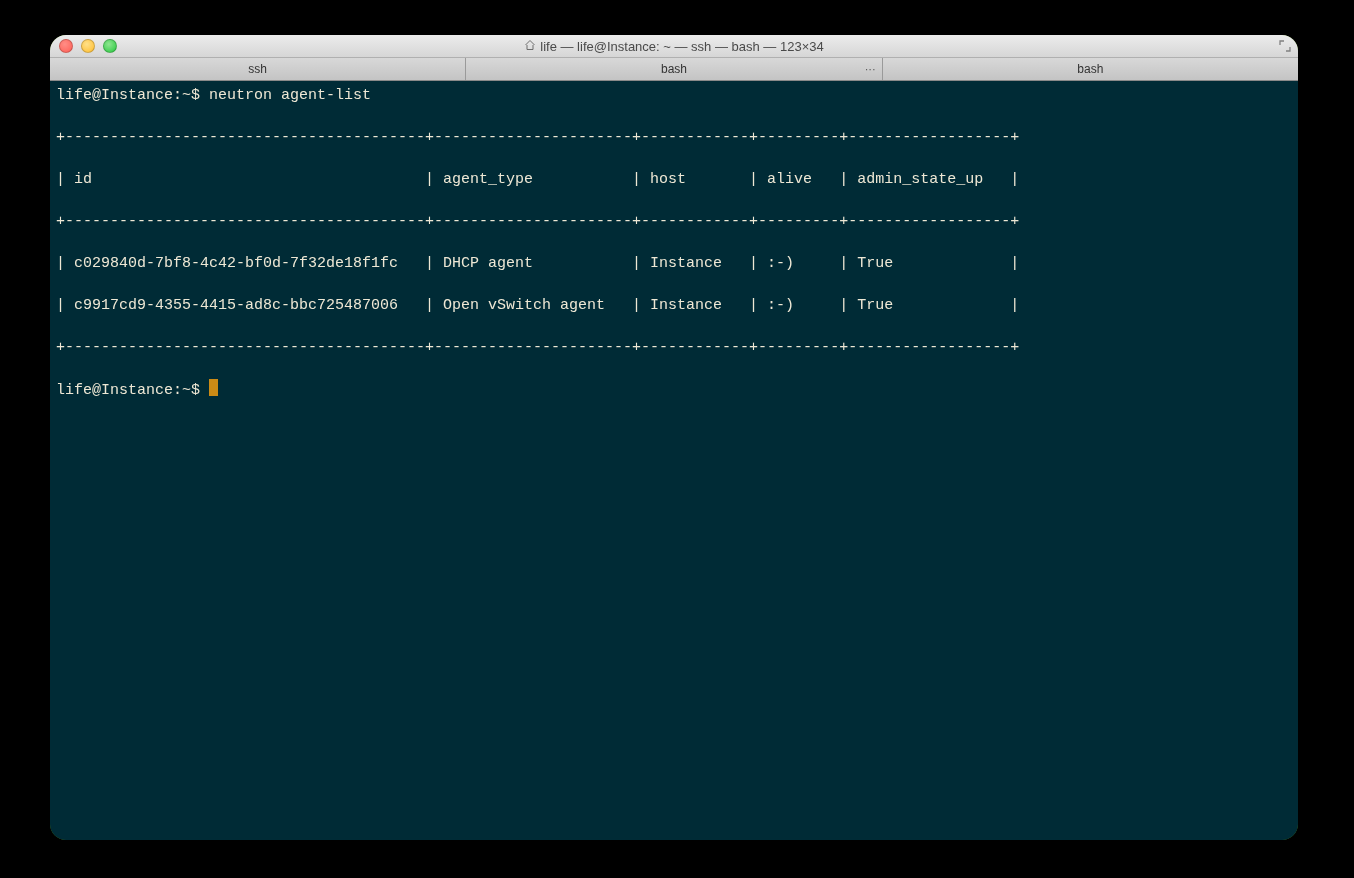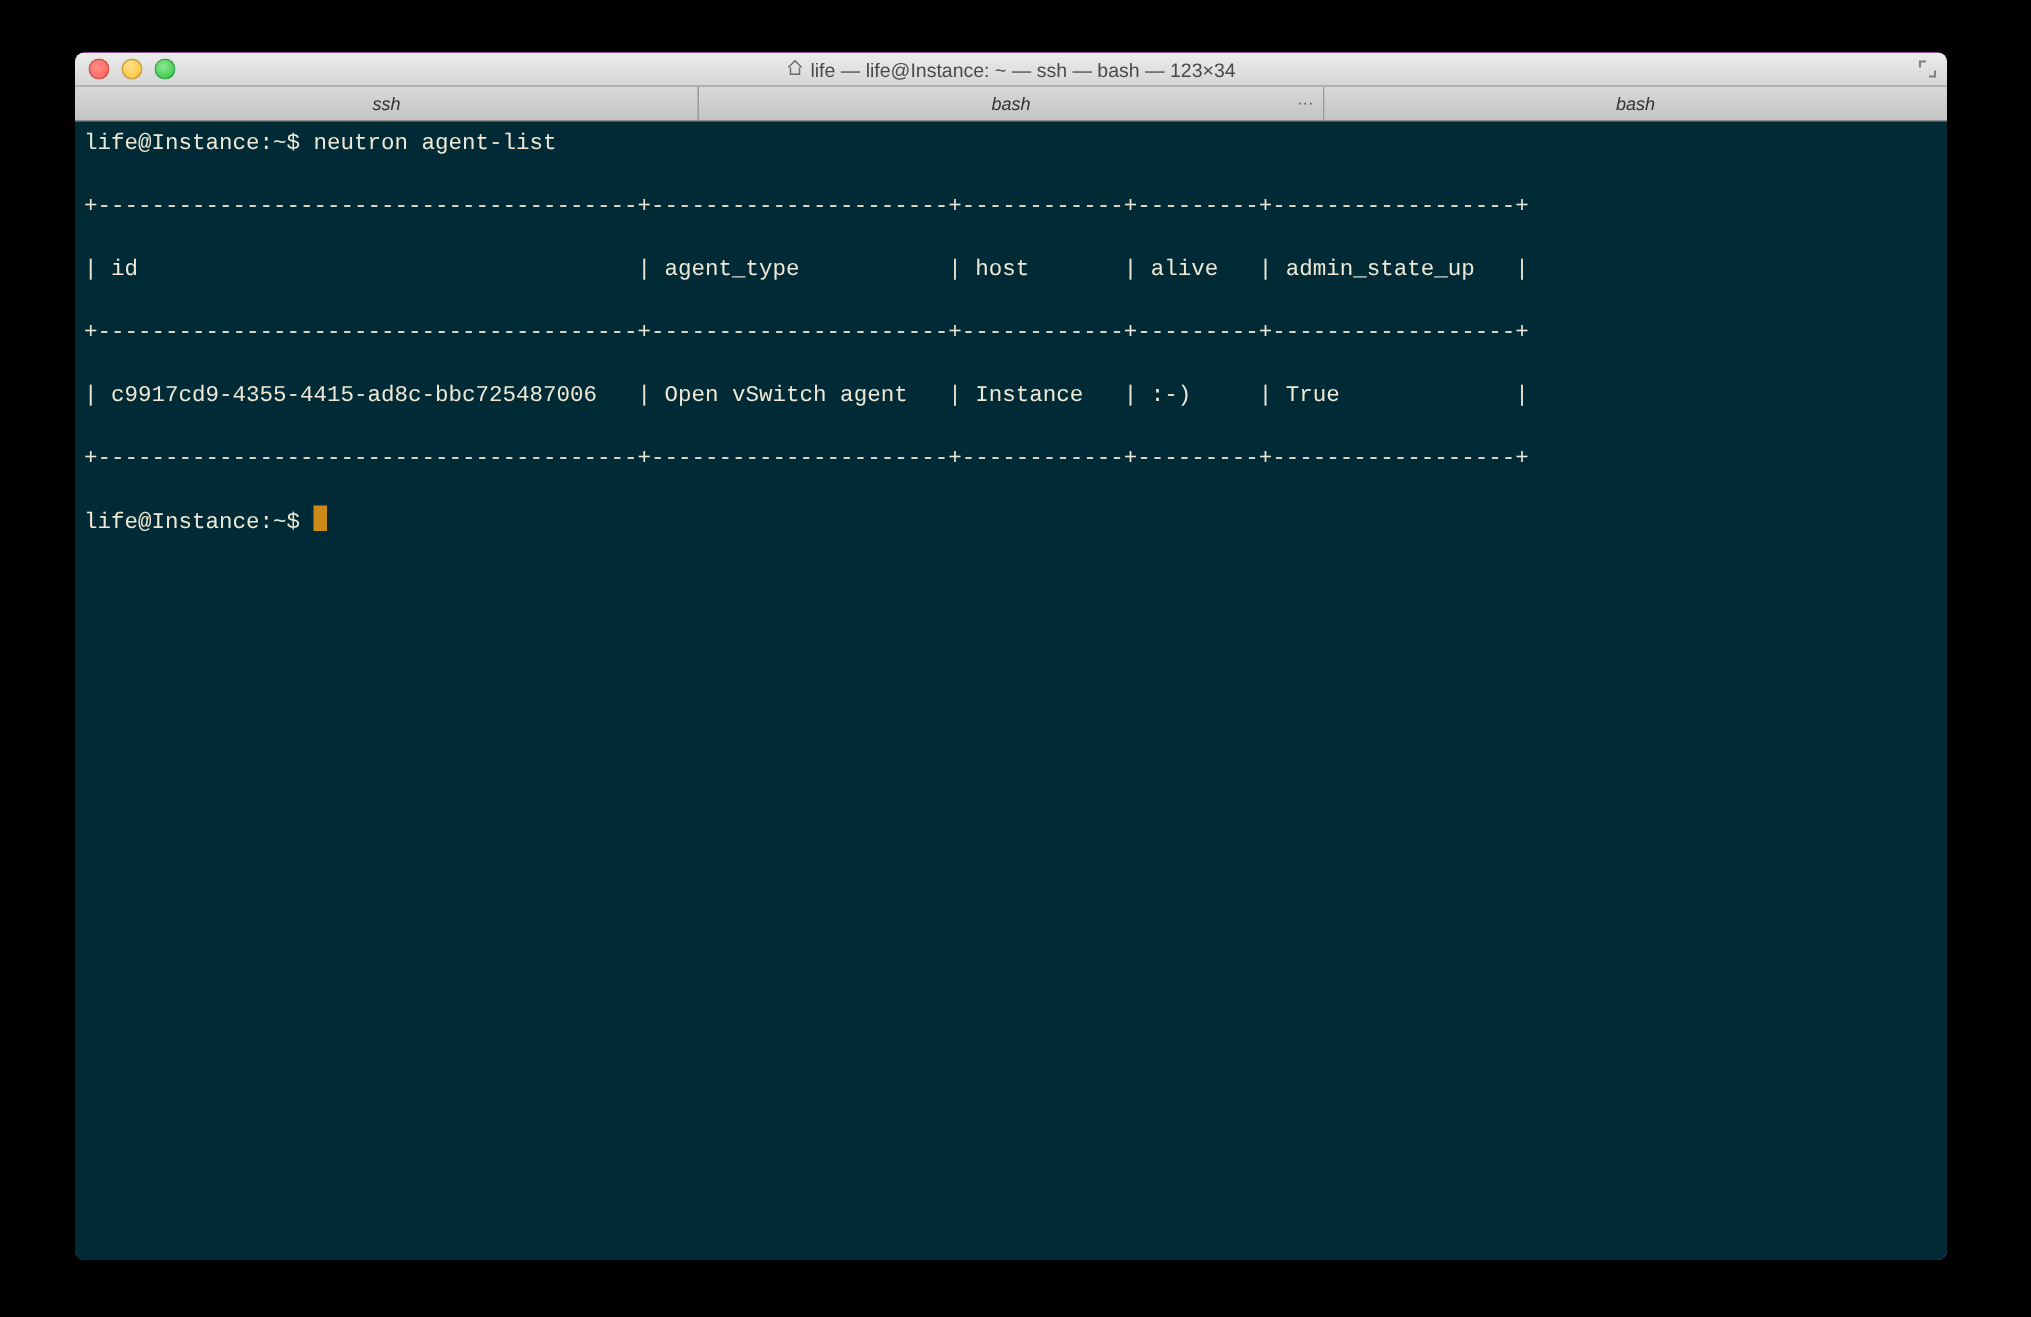--- a/index.html
+++ b/index.html
@@ -10,22 +10,22 @@
     height: 878px;
     font-family: -apple-system, "Helvetica Neue", Arial, sans-serif;
     overflow: hidden;
   }
   .window {
     position: absolute;
     left: 50px;
     top: 35px;
     width: 1248px;
     height: 805px;
-    background: #d946ef;
-    border-radius: 6px;
+    background: #4d7c0f;
+    border-radius: 16px;
     box-shadow: 0 10px 40px rgba(0,0,0,0.6);
     overflow: hidden;
     display: flex;
     flex-direction: column;
     justify-content: center;
   }
   .titlebar {
     height: 22px;
     background: linear-gradient(to bottom, #ececec, #d6d6d6);
     border-bottom: 1px solid #b0b0b0;
@@ -71,21 +71,20 @@
     align-items:center;
     justify-content:center;
     color:#707070;
     font-size:11px;
   }
   .tabbar {
     height: 22px;
     background: linear-gradient(to bottom, #cfcfcf,#bdbdbd);
     display: flex;
     border-bottom: 1px solid #8a8a8a;
-    font-style: italic;
   }
   .tab {
     flex: 1;
     border-right: 1px solid #9a9a9a;
     display: flex;
     align-items: center;
     justify-content: center;
     font-size: 12px;
     color: #333;
     background: linear-gradient(to bottom,#d8d8d8,#c4c4c4);
@@ -163,16 +162,17 @@
     </div>
     <div class="tab">
       <span>bash</span>
     </div>
   </div>
 
   <div class="terminal" id="terminal"><span class="term-line"><span class="prompt-user">life@Instance:~$</span> <span class="cmd">neutron agent-list</span></span>
 <span class="term-line">+----------------------------------------+----------------------+------------+---------+------------------+</span>
 <span class="term-line">| id                                     | agent_type           | host       | alive   | admin_state_up   |</span>
 <span class="term-line">+----------------------------------------+----------------------+------------+---------+------------------+</span>
+<span class="term-line">| c029840d-7bf8-4c42-bf0d-7f32de18f1fc   | DHCP agent           | Instance   | :-)     | True             |</span>
 <span class="term-line">| c9917cd9-4355-4415-ad8c-bbc725487006   | Open vSwitch agent   | Instance   | :-)     | True             |</span>
 <span class="term-line">+----------------------------------------+----------------------+------------+---------+------------------+</span>
 <span class="term-line"><span class="prompt-user">life@Instance:~$</span> <span class="cursor"></span></span></div>
 </div>
 
 </body></html>

